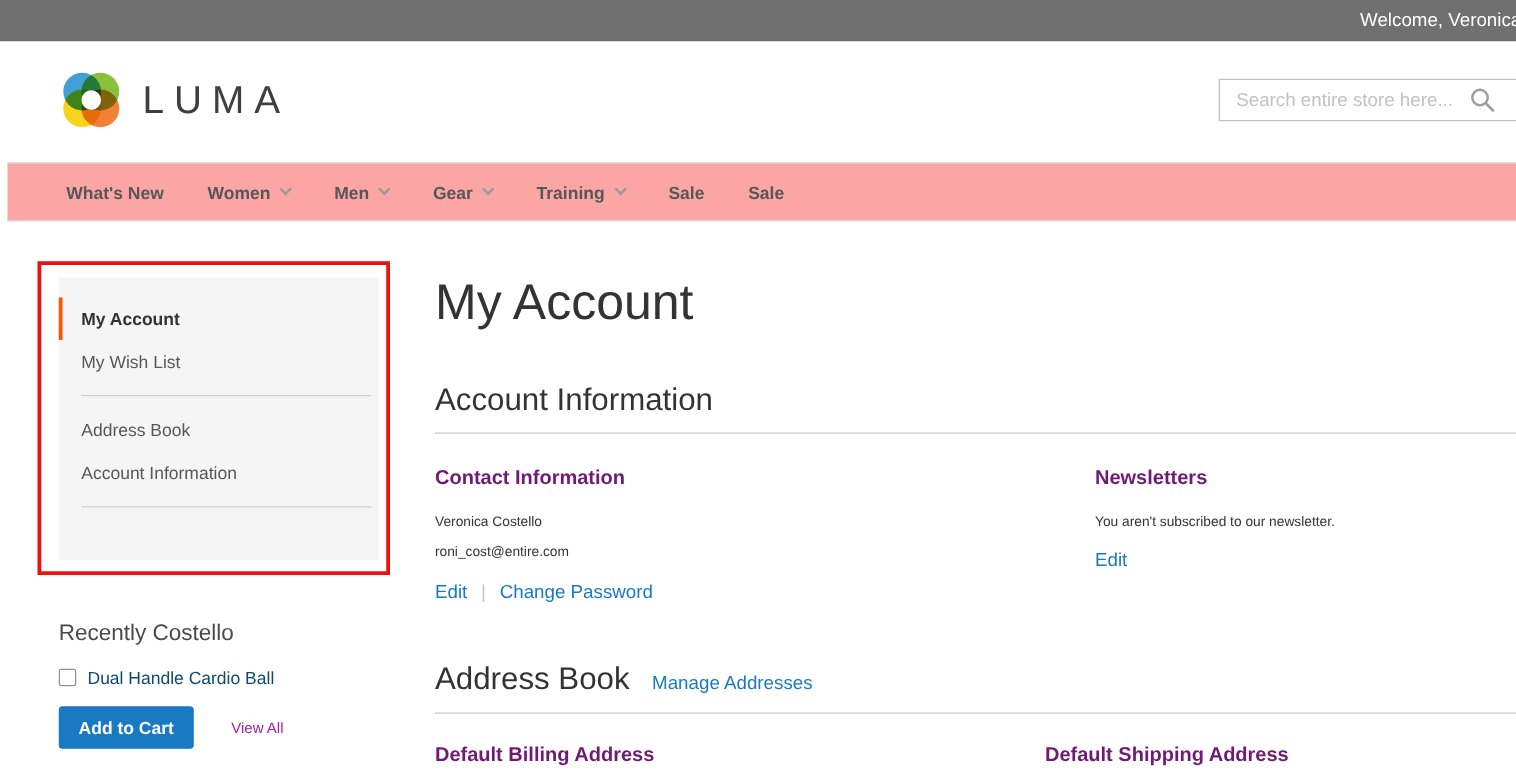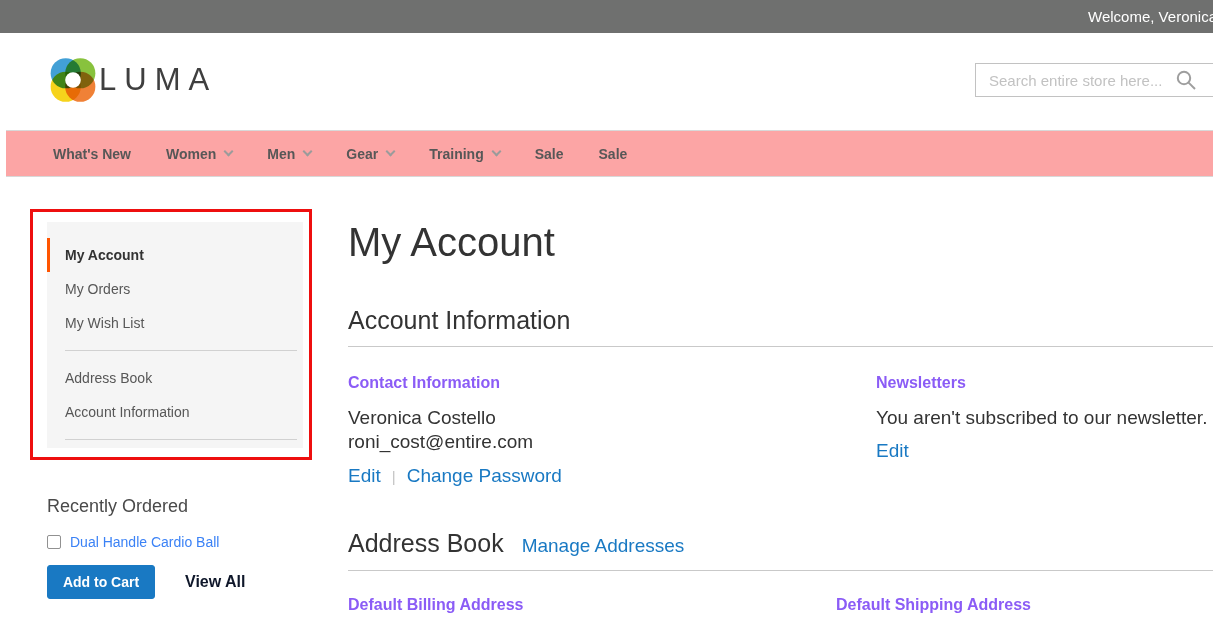--- a/index.html
+++ b/index.html
@@ -11,21 +11,21 @@
   a { text-decoration:none; cursor:pointer; }
 
   
   .top-panel {
     position:absolute; left:0; top:0; width:1213px; height:33px;
     background:#6f706f; display:flex; justify-content:flex-end; align-items:center;
   }
   .welcome { color:#fff; font-size:15px; white-space:nowrap; margin-right:-4px; }
 
   
-  .logo { position:absolute; left:47px; top:54px; display:flex; align-items:center; cursor:pointer; }
+  .logo { position:absolute; left:47px; top:54px; display:flex; align-items:center; gap:15px; cursor:pointer; }
   .logo-text { font-size:31px; letter-spacing:8px; color:#3f3f3f; }
   .search-wrap { position:absolute; left:975px; top:63px; width:260px; height:34px; }
   .search-input {
     width:100%; height:100%; border:1px solid #c2c2c2; background:#fff;
     font-family:"Liberation Sans", sans-serif; font-size:15px; color:#555;
     padding:0 36px 0 13px; outline:none;
   }
   .search-input::placeholder { color:#c2c2c2; opacity:1; }
   .search-icon { position:absolute; right:39px; top:7px; width:20px; height:20px; cursor:pointer; }
 
@@ -58,41 +58,41 @@
 
   
   .recently { position:absolute; left:47px; top:494px; width:300px; }
   .recently-title { font-size:18px; font-weight:400; color:#4a4a4a; line-height:24px; }
   .recent-row { display:flex; align-items:center; margin-top:16px; }
   .recent-row:first-of-type { margin-top:23px; }
   .recent-check {
     appearance:none; -webkit-appearance:none; width:14px; height:14px; flex:0 0 14px;
     border:1px solid #919191; border-radius:2px; background:#fff; margin-right:9px; cursor:pointer;
   }
-  .recent-label { font-size:14px; color:#3b82f6; white-space:nowrap;text-align:center; }
+  .recent-label { font-size:14px; color:#0c4a6e; white-space:nowrap;text-align:center; }
   .recent-actions { display:flex; align-items:center; gap:30px; margin-top:15px; }
   .btn-primary {
     background:#1979c3; border:1px solid #1979c3; border-radius:3px;
     color:#fff; font-family:"Liberation Sans", sans-serif; font-size:14px; font-weight:bold;
     width:108px; padding:8px 0; text-align:center; cursor:pointer;
   }
-  .link { color:#1979c3; font-size:19px; }
-  .link-sm { color:#0f172a; font-size:16px;font-weight:bold; }
+  .link { color:#1979c3; font-size:15px; }
+  .link-sm { color:#a21caf; font-size:12px; }
 
   
   .page-title { position:absolute; left:348px; top:220px; font-size:40px; font-weight:300; color:#333; }
   .section-title { font-size:25px; font-weight:300; color:#333; }
   .sec1-title { position:absolute; left:348px; top:306px; }
   .divider { position:absolute; left:348px; right:0; border-top:1px solid #c9c9c9; }
   .divider1 { top:346px; }
   .divider2 { top:570px; }
-  .box-title { font-size:16px; font-weight:bold; color:#8b5cf6; margin-bottom:14px; }
+  .box-title { font-size:16px; font-weight:bold; color:#701a75; margin-bottom:14px; }
   .contact-block { position:absolute; left:348px; top:374px; width:440px; }
   .news-block { position:absolute; left:876px; top:374px; width:377px; }
-  .body-line { font-size:19px; color:#333; line-height:24px; }
+  .body-line { font-size:11px; color:#333; line-height:24px; }
   .contact-links { margin-top:11px; font-size:15px; }
   .link-sep { color:#c4c4c4; margin:0 11px; }
   .news-edit { display:inline-block; margin-top:10px; }
   .addr-head { position:absolute; left:348px; top:529px; display:flex; align-items:baseline; gap:18px; }
   .billing-block { position:absolute; left:348px; top:596px; }
   .shipping-block { position:absolute; left:836px; top:596px; }
 </style>
 </head>
 <body>
 
@@ -144,32 +144,31 @@
   <a class="nav-item">
       <span>Sale</span>
     </a>
   <a class="nav-item">
       <span>Sale</span>
     </a>
 </div>
 
 <div class="sidebar">
   <div class="side-item current">My Account</div>
-  <div class="side-item">My Orders</div>
   <div class="side-item">My Wish List</div>
   <div class="side-divider"></div>
   <div class="side-item">Address Book</div>
   <div class="side-item">Account Information</div>
   <div class="side-divider"></div>
 </div>
 
 <div class="highlight-box"></div>
 
 <div class="recently">
-  <div class="recently-title">Recently Ordered</div>
+  <div class="recently-title">Recently Costello</div>
   <div class="recent-row">
     <input type="checkbox" class="recent-check" style="">
     <span class="recent-label">Dual Handle Cardio Ball</span>
   </div>
   <div class="recent-actions">
     <button class="btn-primary">Add to Cart</button>
     <a class="link-sm">View All</a>
   </div>
 </div>
 

